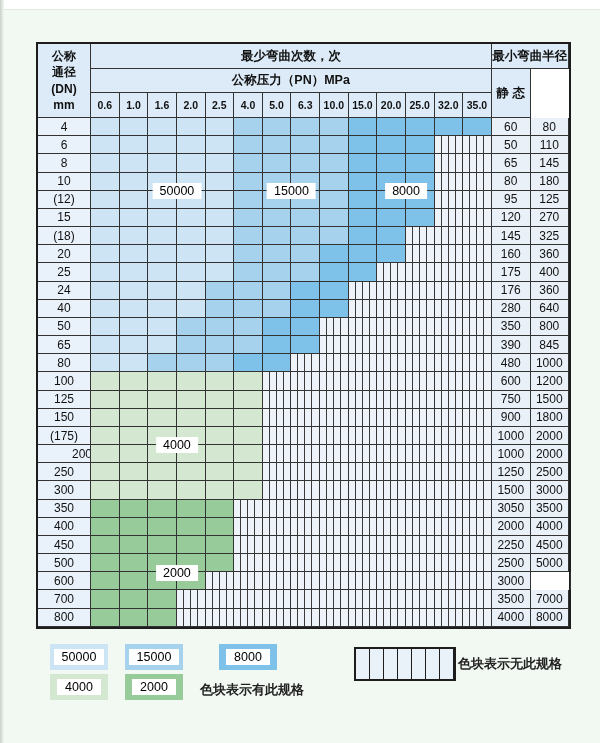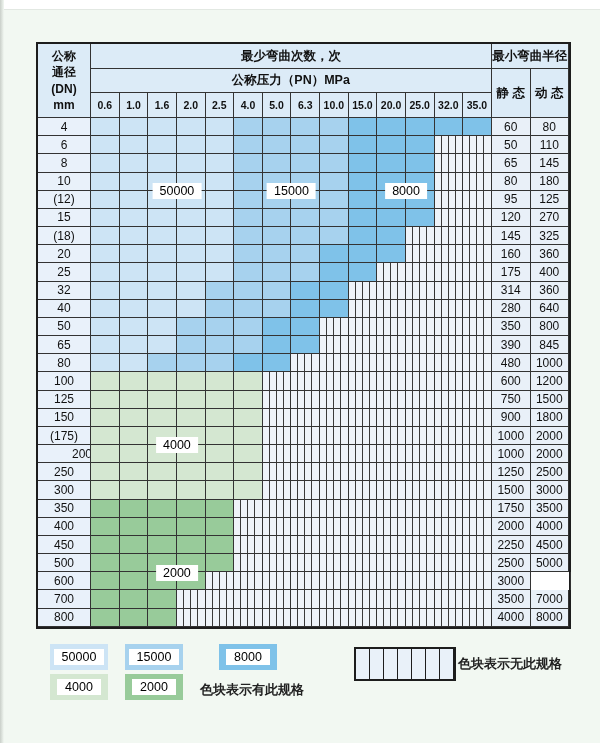--- a/index.html
+++ b/index.html
@@ -41,21 +41,20 @@
   <div class="tablewrap">
     <div class="grid" id="grid" style="grid-template-columns: 53px repeat(14, 28.64px) 39px 38px; grid-template-rows: 25px 24px 25px repeat(28, 18.18px);">
         <div class="cell hcell hstack" style="grid-area: 1 / 1 / span 3;">公称
 通径
 (DN)
 mm</div>
         <div class="cell hcell" style="grid-area: 1 / 2 / auto / span 14;">最少弯曲次数，次</div>
         <div class="cell hcell" style="grid-area: 1 / 16 / auto / span 2;">最小弯曲半径</div>
         <div class="cell hcell" style="grid-area: 2 / 2 / auto / span 14;">公称压力（PN）MPa</div>
         <div class="cell hcell" style="grid-area: 2 / 16 / span 2;">静 态</div>
-        <div class="cell hcell" style="grid-area: 2 / 17 / span 2;">动 态</div>
         <div class="cell vcell" style="grid-area: 3 / 2;">0.6</div>
         <div class="cell vcell" style="grid-area: 3 / 3;">1.0</div>
         <div class="cell vcell" style="grid-area: 3 / 4;">1.6</div>
         <div class="cell vcell" style="grid-area: 3 / 5;">2.0</div>
         <div class="cell vcell" style="grid-area: 3 / 6;">2.5</div>
         <div class="cell vcell" style="grid-area: 3 / 7;">4.0</div>
         <div class="cell vcell" style="grid-area: 3 / 8;">5.0</div>
         <div class="cell vcell" style="grid-area: 3 / 9;">6.3</div>
         <div class="cell vcell" style="grid-area: 3 / 10;">10.0</div>
         <div class="cell vcell" style="grid-area: 3 / 11;">15.0</div>
@@ -209,36 +208,36 @@
         <div class="cell zcell" style="grid-area: 12 / 8; background: rgb(167, 210, 238);"></div>
         <div class="cell zcell" style="grid-area: 12 / 9; background: rgb(167, 210, 238);"></div>
         <div class="cell zcell" style="grid-area: 12 / 10; background: rgb(127, 194, 233);"></div>
         <div class="cell zcell" style="grid-area: 12 / 11; background: rgb(127, 194, 233);"></div>
         <div class="cell hatch" style="grid-area: 12 / 12;"></div>
         <div class="cell hatch" style="grid-area: 12 / 13;"></div>
         <div class="cell hatch" style="grid-area: 12 / 14;"></div>
         <div class="cell hatch" style="grid-area: 12 / 15;"></div>
         <div class="cell numcell" style="grid-area: 12 / 16;">175</div>
         <div class="cell numcell" style="grid-area: 12 / 17;">400</div>
-        <div class="cell dncell" style="grid-area: 13 / 1;">32</div>
+        <div class="cell dncell" style="grid-area: 13 / 1;">24</div>
         <div class="cell zcell" style="grid-area: 13 / 2; background: rgb(205, 228, 245);"></div>
         <div class="cell zcell" style="grid-area: 13 / 3; background: rgb(205, 228, 245);"></div>
         <div class="cell zcell" style="grid-area: 13 / 4; background: rgb(205, 228, 245);"></div>
         <div class="cell zcell" style="grid-area: 13 / 5; background: rgb(205, 228, 245);"></div>
         <div class="cell zcell" style="grid-area: 13 / 6; background: rgb(167, 210, 238);"></div>
         <div class="cell zcell" style="grid-area: 13 / 7; background: rgb(167, 210, 238);"></div>
         <div class="cell zcell" style="grid-area: 13 / 8; background: rgb(167, 210, 238);"></div>
         <div class="cell zcell" style="grid-area: 13 / 9; background: rgb(127, 194, 233);"></div>
         <div class="cell zcell" style="grid-area: 13 / 10; background: rgb(127, 194, 233);"></div>
         <div class="cell hatch" style="grid-area: 13 / 11;"></div>
         <div class="cell hatch" style="grid-area: 13 / 12;"></div>
         <div class="cell hatch" style="grid-area: 13 / 13;"></div>
         <div class="cell hatch" style="grid-area: 13 / 14;"></div>
         <div class="cell hatch" style="grid-area: 13 / 15;"></div>
-        <div class="cell numcell" style="grid-area: 13 / 16;">314</div>
+        <div class="cell numcell" style="grid-area: 13 / 16;">176</div>
         <div class="cell numcell" style="grid-area: 13 / 17;">360</div>
         <div class="cell dncell" style="grid-area: 14 / 1;">40</div>
         <div class="cell zcell" style="grid-area: 14 / 2; background: rgb(205, 228, 245);"></div>
         <div class="cell zcell" style="grid-area: 14 / 3; background: rgb(205, 228, 245);"></div>
         <div class="cell zcell" style="grid-area: 14 / 4; background: rgb(205, 228, 245);"></div>
         <div class="cell zcell" style="grid-area: 14 / 5; background: rgb(205, 228, 245);"></div>
         <div class="cell zcell" style="grid-area: 14 / 6; background: rgb(167, 210, 238);"></div>
         <div class="cell zcell" style="grid-area: 14 / 7; background: rgb(167, 210, 238);"></div>
         <div class="cell zcell" style="grid-area: 14 / 8; background: rgb(167, 210, 238);"></div>
         <div class="cell zcell" style="grid-area: 14 / 9; background: rgb(127, 194, 233);"></div>
@@ -428,21 +427,21 @@
         <div class="cell zcell" style="grid-area: 25 / 6; background: rgb(152, 203, 154);"></div>
         <div class="cell hatch" style="grid-area: 25 / 7;"></div>
         <div class="cell hatch" style="grid-area: 25 / 8;"></div>
         <div class="cell hatch" style="grid-area: 25 / 9;"></div>
         <div class="cell hatch" style="grid-area: 25 / 10;"></div>
         <div class="cell hatch" style="grid-area: 25 / 11;"></div>
         <div class="cell hatch" style="grid-area: 25 / 12;"></div>
         <div class="cell hatch" style="grid-area: 25 / 13;"></div>
         <div class="cell hatch" style="grid-area: 25 / 14;"></div>
         <div class="cell hatch" style="grid-area: 25 / 15;"></div>
-        <div class="cell numcell" style="grid-area: 25 / 16;">1750</div>
+        <div class="cell numcell" style="grid-area: 25 / 16;">3050</div>
         <div class="cell numcell" style="grid-area: 25 / 17;">3500</div>
         <div class="cell dncell" style="grid-area: 26 / 1;">400</div>
         <div class="cell zcell" style="grid-area: 26 / 2; background: rgb(152, 203, 154);"></div>
         <div class="cell zcell" style="grid-area: 26 / 3; background: rgb(152, 203, 154);"></div>
         <div class="cell zcell" style="grid-area: 26 / 4; background: rgb(152, 203, 154);"></div>
         <div class="cell zcell" style="grid-area: 26 / 5; background: rgb(152, 203, 154);"></div>
         <div class="cell zcell" style="grid-area: 26 / 6; background: rgb(152, 203, 154);"></div>
         <div class="cell hatch" style="grid-area: 26 / 7;"></div>
         <div class="cell hatch" style="grid-area: 26 / 8;"></div>
         <div class="cell hatch" style="grid-area: 26 / 9;"></div>

